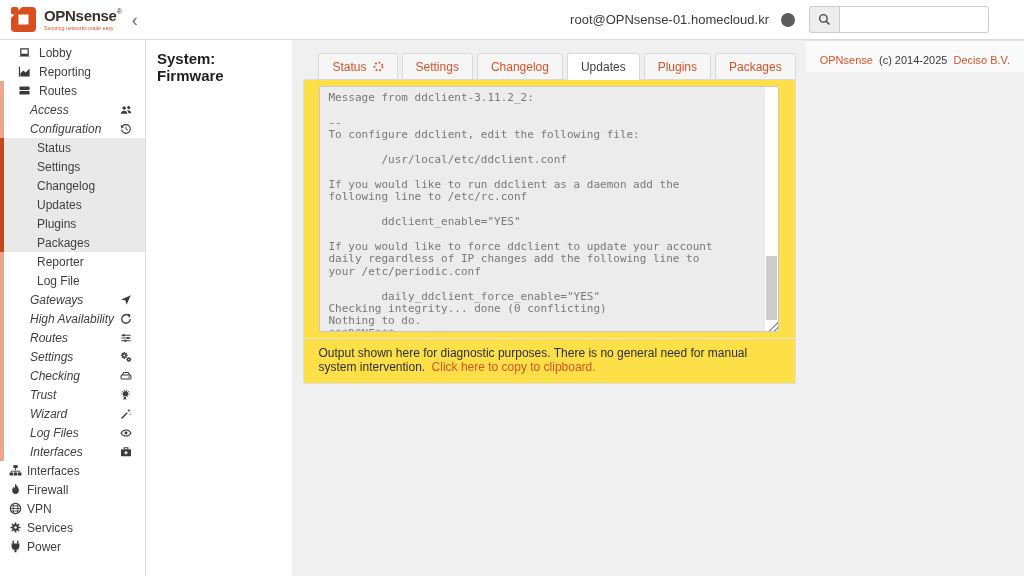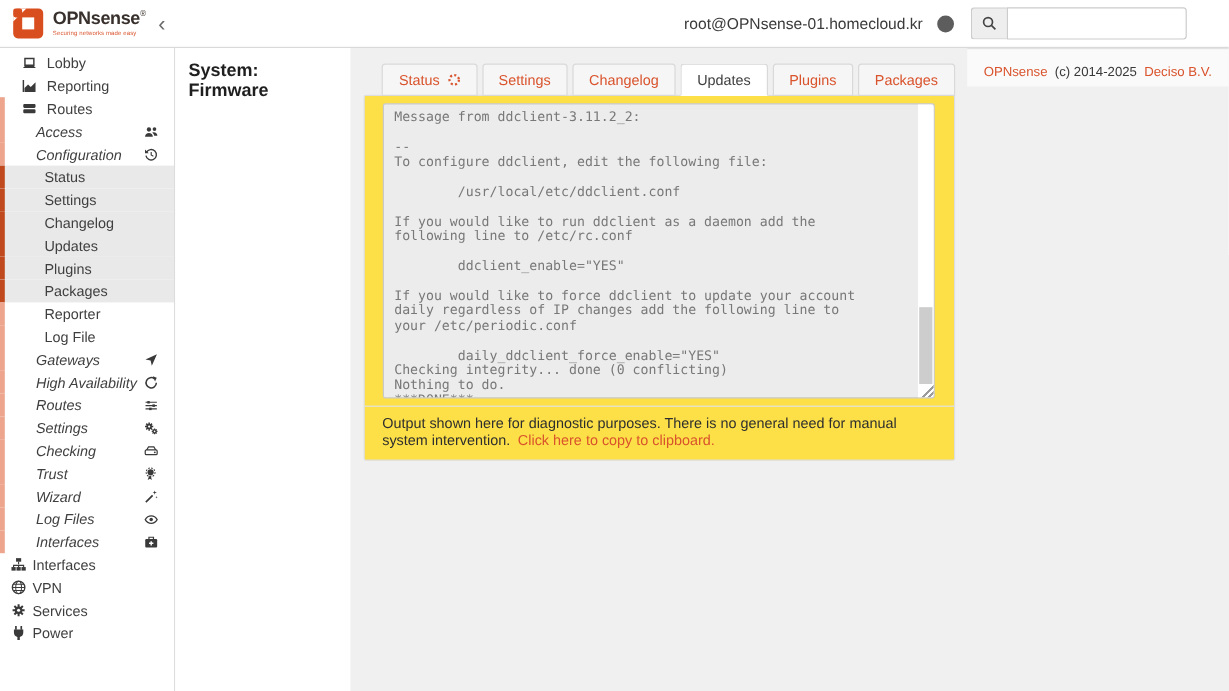--- a/index.html
+++ b/index.html
@@ -294,20 +294,28 @@
               <rect x="5.1" y="9.2" width="3.8" height="3.2" fill="currentColor"></rect>
               <rect x="9.6" y="9.2" width="3.8" height="3.2" fill="currentColor"></rect>
               <path d="M7 4.4v2.2M2.5 9.2V7.7h9v1.5M7 7.7v1.5" fill="none" stroke="currentColor" stroke-width="1"></path>
             </svg>
           </span>
           <span class="lbl">Interfaces</span>
         </div>
         <div class="nav-row lvl1b">
           <span class="nav-ico">
             <svg viewBox="0 0 14 14" xmlns="http://www.w3.org/2000/svg">
+              <path d="M7 .8c.9 2.1 3.6 3.6 3.6 6.9A3.8 3.8 0 0 1 7 11.9 3.8 3.8 0 0 1 3.4 7.7c0-1.6 1-2.8 1.7-3.7.2.9.7 1.6 1.4 2.1C6 4 6.4 2.3 7 .8z" fill="currentColor"></path>
+            </svg>
+          </span>
+          <span class="lbl">Firewall</span>
+        </div>
+        <div class="nav-row lvl1b">
+          <span class="nav-ico">
+            <svg viewBox="0 0 14 14" xmlns="http://www.w3.org/2000/svg">
               <circle cx="7" cy="7" r="5.6" fill="none" stroke="currentColor" stroke-width="1.2"></circle>
               <ellipse cx="7" cy="7" rx="2.6" ry="5.6" fill="none" stroke="currentColor" stroke-width=".9"></ellipse>
               <path d="M1.4 7h11.2M2.2 4.2h9.6M2.2 9.8h9.6" stroke="currentColor" stroke-width=".9"></path>
             </svg>
           </span>
           <span class="lbl">VPN</span>
         </div>
         <div class="nav-row lvl1b">
           <span class="nav-ico">
             <svg viewBox="0 0 14 14" xmlns="http://www.w3.org/2000/svg">

